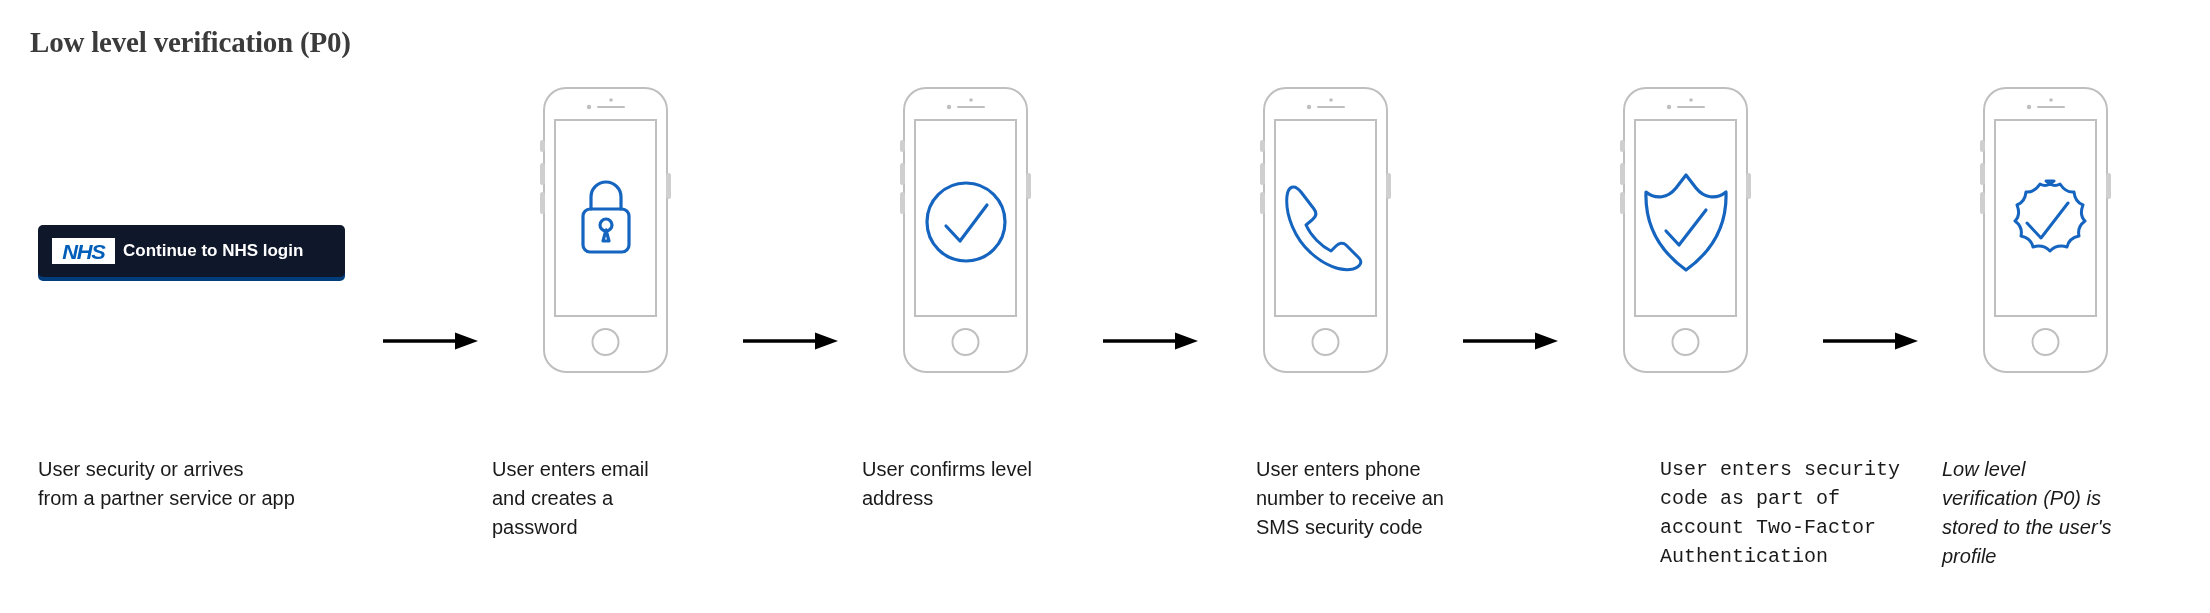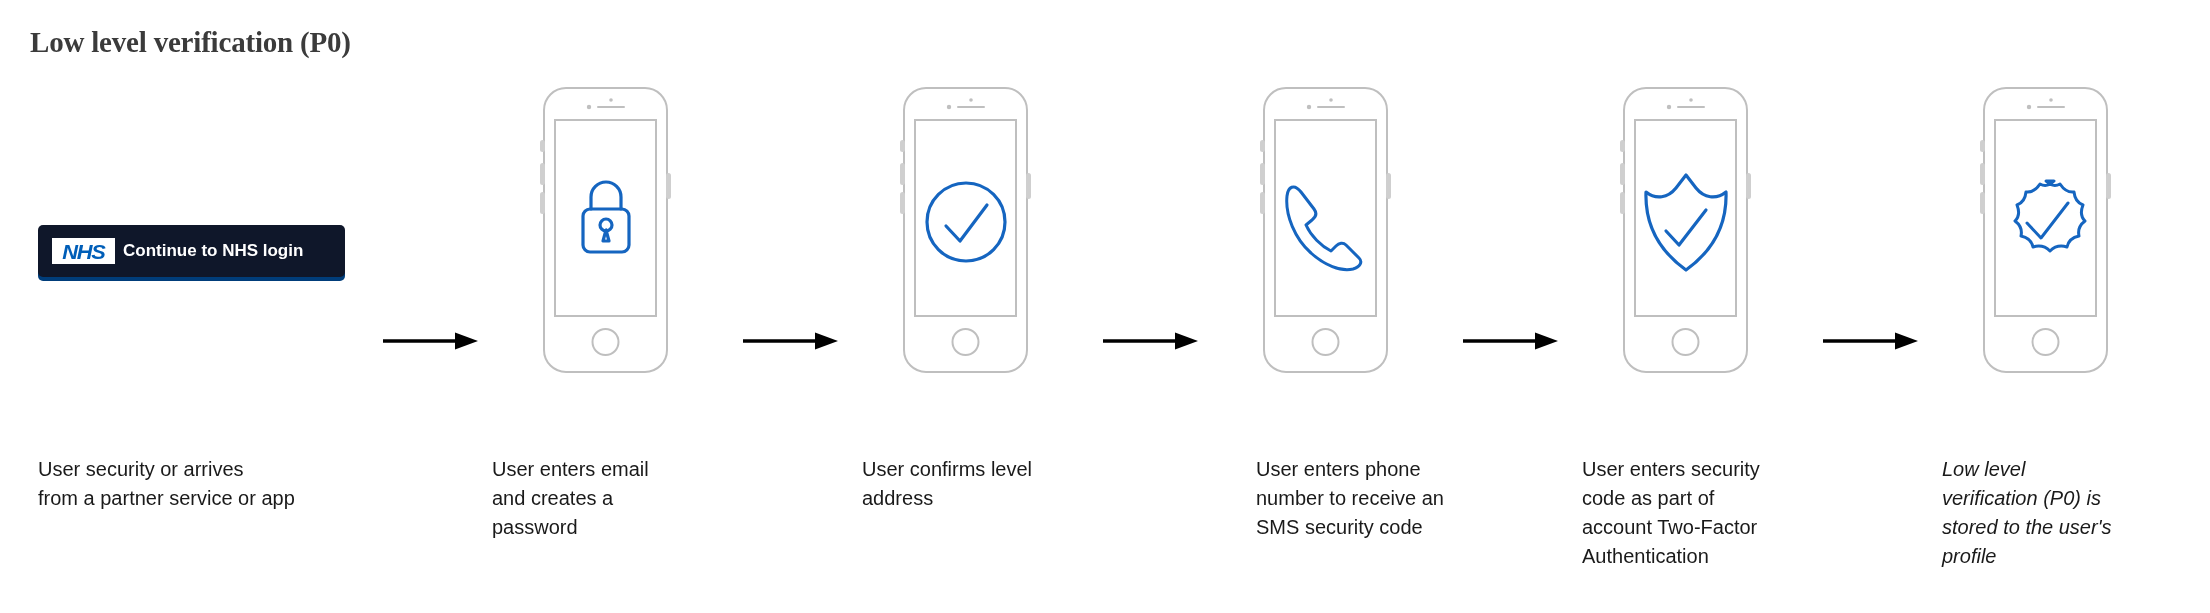--- a/index.html
+++ b/index.html
@@ -97,21 +97,21 @@
     top: 455px;
     font-size: 20px;
     line-height: 29px;
     color: #1a1a1a;
     white-space: pre-line;
   }
   #caption-0 { left: 38px;   width: 330px; }
   #caption-1 { left: 492px;  width: 230px; }
   #caption-2 { left: 862px;  width: 250px; }
   #caption-3 { left: 1256px; width: 250px; }
-  #caption-4 { left: 1582px; width: 250px; }
+  #caption-4 { left: 1660px; width: 250px; font-family: Liberation Mono, monospace; }
   #caption-5 { left: 1942px; width: 250px; font-style: italic; }
 </style>
 </head>
 <body>
 
 <div id="page-title">Low level verification (P0)</div>
 
 <div id="flow">
 
   <div id="nhs-button" style="top:137px">

